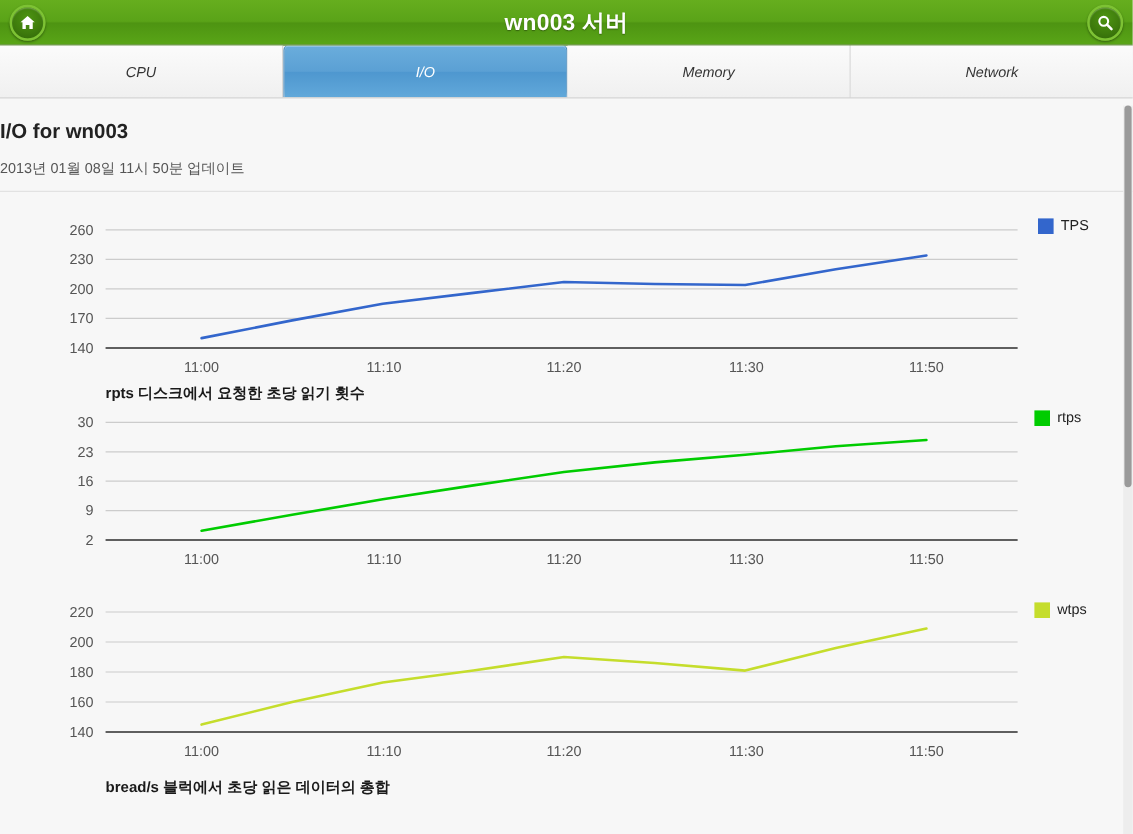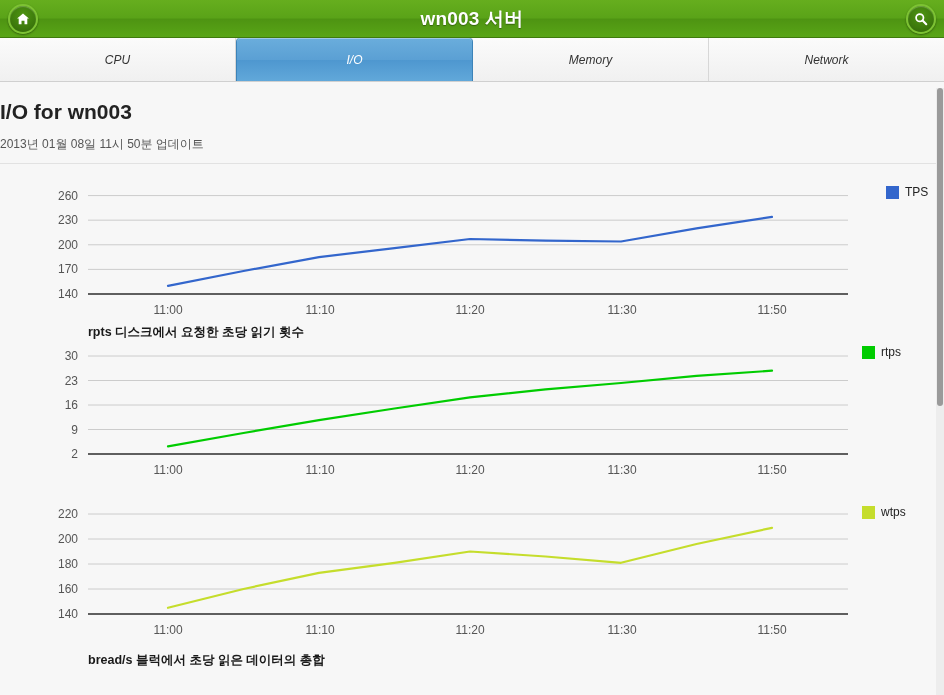--- a/index.html
+++ b/index.html
@@ -65,21 +65,21 @@
     border-right: 1px solid #3c83b8;
     border-left: 1px solid #3c83b8;
     box-shadow: inset 0 1px 0 rgba(255,255,255,.35);
     margin-top: 0;
     text-align: center;
   }
 
   
   .page-head { padding: 18px 0 0 0; }
   .page-title {
-    font-size: 21px; font-weight: bold; color: #222222;
+    font-size: 17px; font-weight: bold; color: #222222;
     padding-left: 0px; margin-bottom: 12px;
   }
   .page-sub {
     font-size: 12px; color: #555555;
     padding-left: 0px;
     padding-bottom: 10px;
     border-bottom: 1px solid #e2e2e2;
   }
 
   
@@ -167,21 +167,21 @@
           <line x1="88" y1="31.5625" x2="848" y2="31.5625" stroke="#cccccc" stroke-width="1"></line>
           <text x="78" y="35.5625" text-anchor="end" font-size="12" fill="#555555" font-family="&quot;Liberation Sans&quot;, sans-serif">260</text>
           <line x1="88" y1="130" x2="848" y2="130" stroke="#333333" stroke-width="1.4"></line>
           <text x="168" y="150" text-anchor="middle" font-size="12" fill="#555555" font-family="&quot;Liberation Sans&quot;, sans-serif">11:00</text>
           <text x="320" y="150" text-anchor="middle" font-size="12" fill="#555555" font-family="&quot;Liberation Sans&quot;, sans-serif">11:10</text>
           <text x="470" y="150" text-anchor="middle" font-size="12" fill="#555555" font-family="&quot;Liberation Sans&quot;, sans-serif">11:20</text>
           <text x="622" y="150" text-anchor="middle" font-size="12" fill="#555555" font-family="&quot;Liberation Sans&quot;, sans-serif">11:30</text>
           <text x="772" y="150" text-anchor="middle" font-size="12" fill="#555555" font-family="&quot;Liberation Sans&quot;, sans-serif">11:50</text>
           <polyline points="168.0,121.8 243.5,107.0 319.0,93.1 394.5,84.1 470.0,75.0 545.5,76.7 621.0,77.5 696.5,64.4 772.0,52.9" fill="none" stroke="#3366cc" stroke-width="2.2" stroke-linejoin="round" stroke-linecap="round"></polyline>
         </svg>
-      <div class="legend" id="legend-0" style="left:886px; top:21px;">
+      <div class="legend" id="legend-0" style="left:865px; top:21px;">
         <span class="legend-swatch" id="sw-0" style="background: rgb(51, 102, 204);"></span>
         <span>TPS</span>
       </div>
     </div>
 
     <div class="chart-block">
       <div class="chart-title">rpts 디스크에서 요청한 초당 읽기 횟수</div>
       <svg class="chart-svg" id="svg-1" width="944" height="160">
           <line x1="88" y1="130" x2="848" y2="130" stroke="#cccccc" stroke-width="1"></line>
           <text x="78" y="134" text-anchor="end" font-size="12" fill="#555555" font-family="&quot;Liberation Sans&quot;, sans-serif">2</text>

